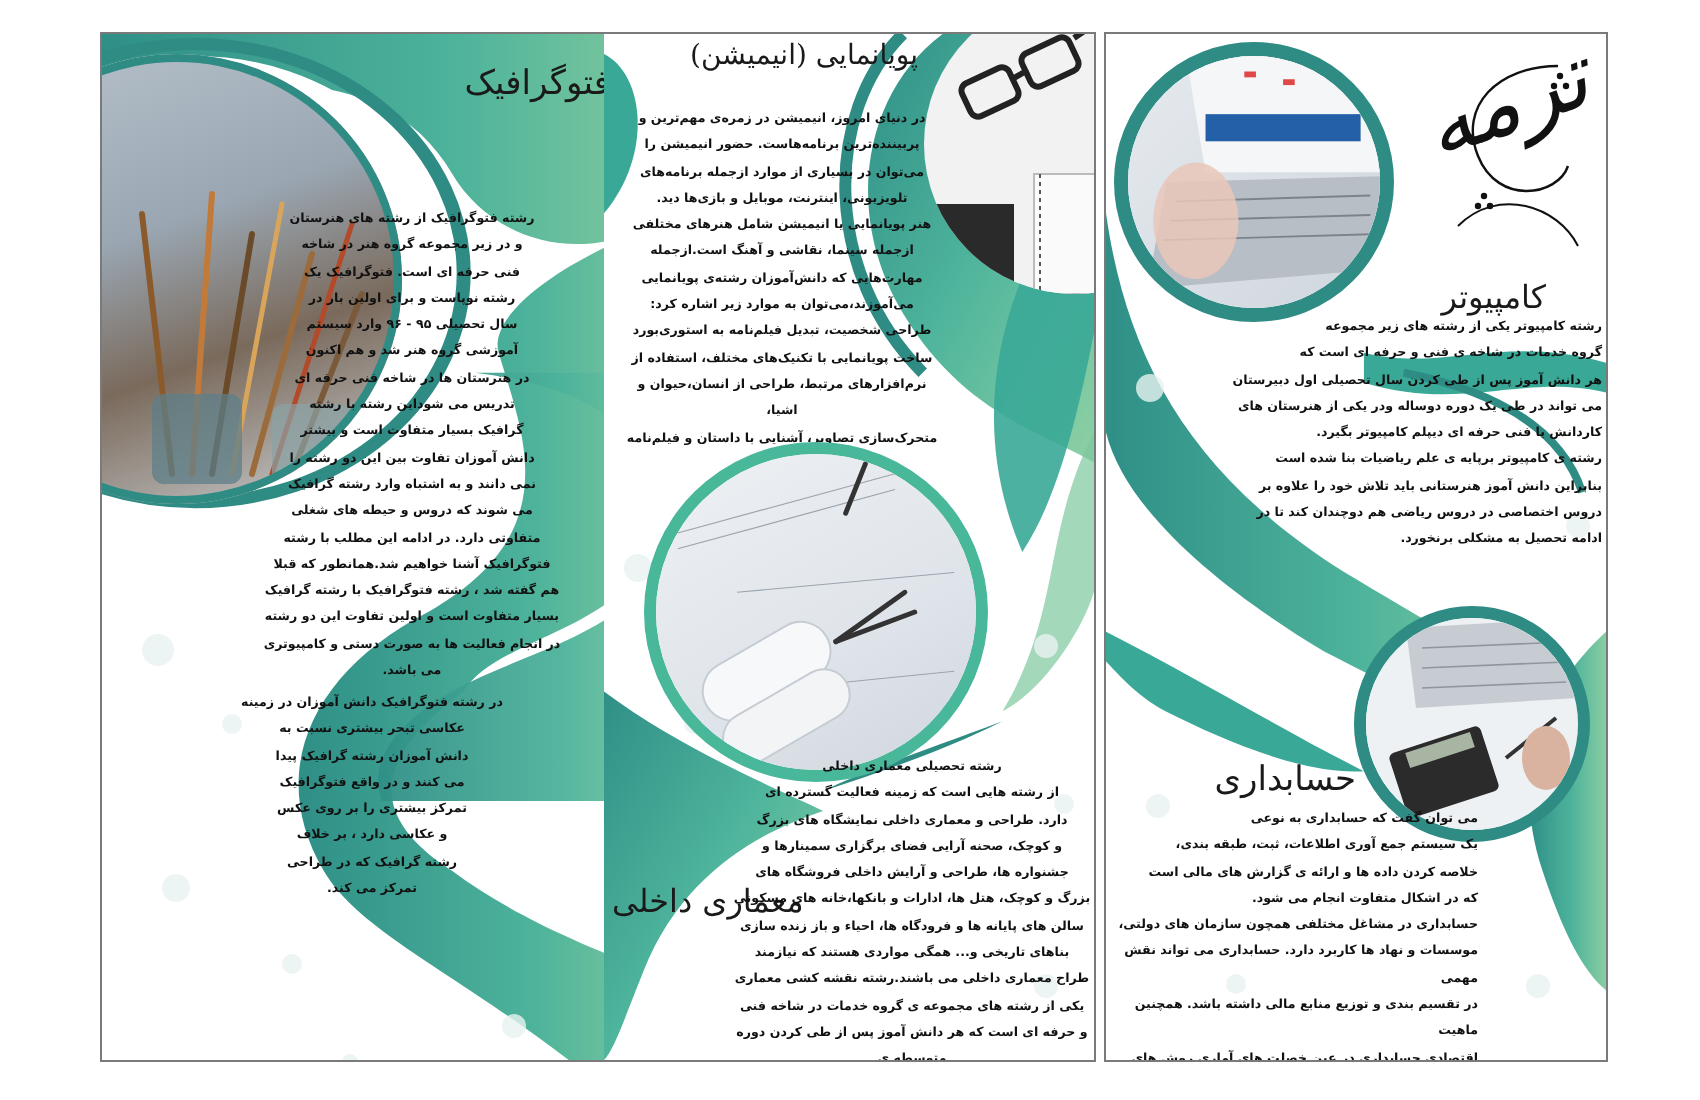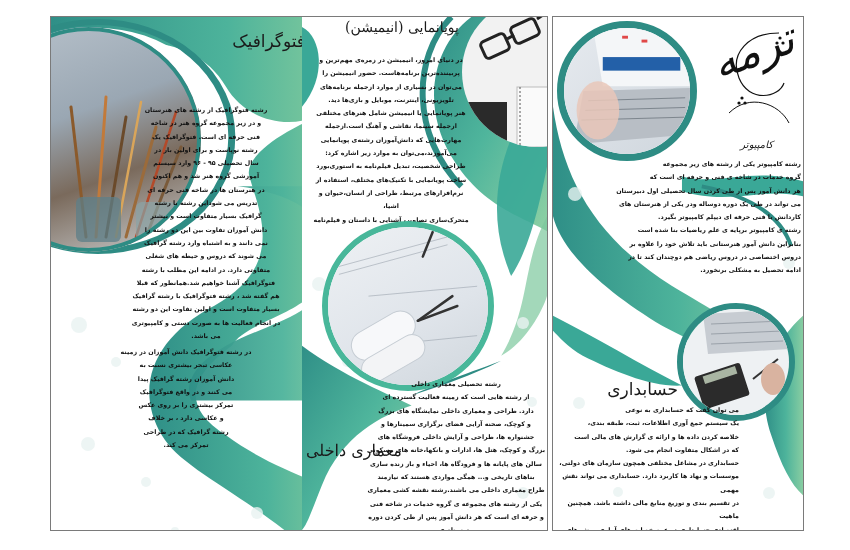--- a/index.html
+++ b/index.html
@@ -295,21 +295,21 @@
     <g fill="#111">
         <circle cx="68" cy="20" r="1.6"></circle>
         <circle cx="74" cy="20" r="1.6"></circle>
         <circle cx="71" cy="15" r="1.6"></circle>
     <circle cx="30" cy="80" r="1.6"></circle>
         <circle cx="36" cy="80" r="1.6"></circle>
         <circle cx="33" cy="75" r="1.6"></circle>
       </g>
   </svg>
 
-  <div class="heading" style="right:30px;top:122px;font-size:10px;font-style:italic;">کامپیوتر</div>
+  <div class="heading" style="right:30px;top:122px;font-size:16px;">کامپیوتر</div>
 
   <div class="body-text right-align" style="left:60px;top:140px;width:188px;">
     <p>رشته کامپیوتر یکی از رشته های زیر مجموعه</p>
     <p>گروه خدمات در شاخه ی فنی و حرفه ای است که</p>
     <p>هر دانش آموز پس از طی کردن سال تحصیلی اول دبیرستان</p>
     <p>می تواند در طی یک دوره دوساله ودر یکی از هنرستان های</p>
     <p>کاردانش یا فنی حرفه ای دیپلم کامپیوتر بگیرد.</p>
     <p>رشته ی کامپیوتر برپایه ی علم ریاضیات بنا شده است</p>
     <p>بنابراین دانش آموز هنرستانی باید تلاش خود را علاوه بر</p>
     <p>دروس اختصاصی در دروس ریاضی هم دوچندان کند تا در</p>

